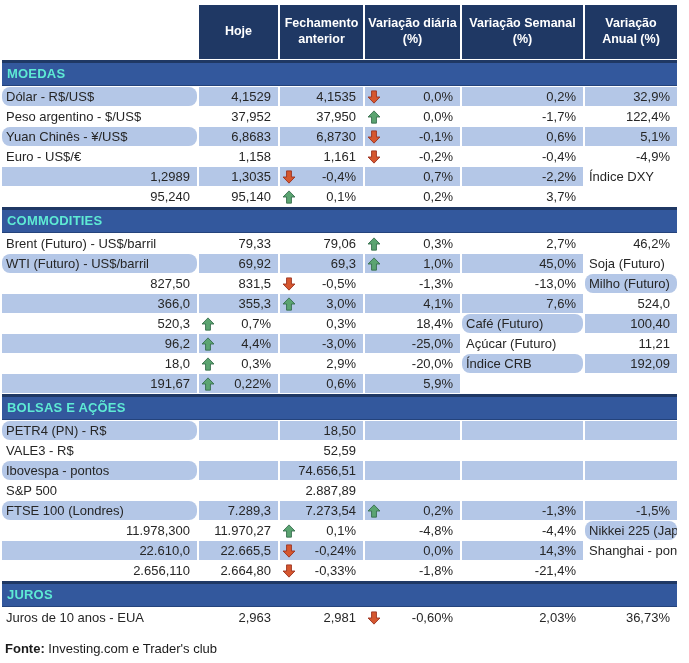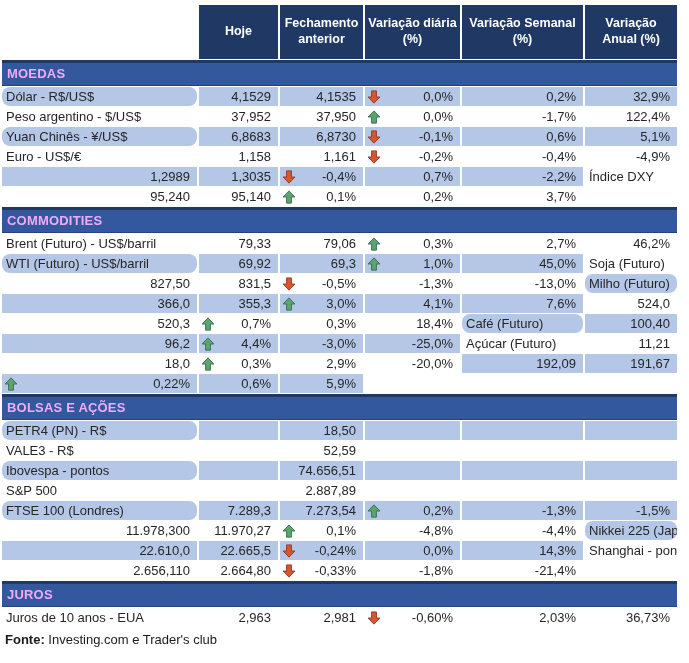--- a/index.html
+++ b/index.html
@@ -17,39 +17,39 @@
   }
   .hcell {
     background: #1F3864; color: #ffffff; font-weight: bold;
     font-size: 12.5px; line-height: 1.25;
     height: 54px; display: flex; align-items: center; justify-content: center;
     text-align: center; padding: 0 3px; box-sizing: border-box;
   }
   .hspacer { background: transparent; }
   .band {
     grid-column: 1 / -1;
-    background: #33589D; color: #f0abfc; font-weight: bold; font-size: 13px;
+    background: #33589D; color: #5eead4; font-weight: bold; font-size: 13px;
     border-top: 3px solid #1F3864; border-bottom: 1px solid #24437c;
     padding: 3px 0 4px 5px; letter-spacing: 0.2px;
   }
   .cell {
     height: 19px; line-height: 19px; font-size: 13px;
     white-space: nowrap; overflow: hidden; box-sizing: border-box;
   }
   .cell.shaded { background: #B4C7E7; }
   .cell.plain  { background: #ffffff; }
   .labelcell { padding-left: 4px; text-align: left; border-radius: 8px; }
   .numcell   { padding-right: 7px; text-align: right; }
   .flexcell  { display: flex; align-items: center; }
   .flexcell .arrow-box { width: 16px; padding-left: 2px; display: flex; align-items: center; }
   .flexcell .val { margin-left: auto; padding-right: 7px; }
   .arrow-box svg { display: block; }
   .arrow-up path   { fill: #5BA471; stroke: #356B4B; stroke-width: 1; stroke-linejoin: round; }
   .arrow-down path { fill: #D5572F; stroke: #99301F; stroke-width: 1; stroke-linejoin: round; }
-  .footer { margin: 5px 0 0 3px; font-size: 13px; color: #1a1a1a; }
+  .footer { margin: 14px 0 0 3px; font-size: 13px; color: #1a1a1a; }
   .footer b { font-weight: bold; }
 </style>
 </head>
 <body>
 
 <div class="sheet">
   <div class="grid">
     <div class="hcell hspacer"></div>
     <div class="hcell">Hoje</div>
     <div class="hcell">Fechamento anterior</div>
@@ -233,20 +233,21 @@
     <span class="arrow-box">
   <svg class="arrow-up" width="14" height="14" viewBox="0 0 16 16" xmlns="http://www.w3.org/2000/svg">
     <path d="M8 1 L14.8 8 L10.8 8 L10.8 15 L5.2 15 L5.2 8 L1.2 8 Z"></path>
   </svg>
 </span>
     <span class="val">0,3%</span>
   </div>
   <div class="cell numcell plain">2,9%</div>
   <div class="cell numcell plain">-20,0%</div>
 
+  <div class="cell labelcell shaded">Índice CRB</div>
   <div class="cell numcell shaded">192,09</div>
   <div class="cell numcell shaded">191,67</div>
   <div class="cell flexcell shaded">
     <span class="arrow-box">
   <svg class="arrow-up" width="14" height="14" viewBox="0 0 16 16" xmlns="http://www.w3.org/2000/svg">
     <path d="M8 1 L14.8 8 L10.8 8 L10.8 15 L5.2 15 L5.2 8 L1.2 8 Z"></path>
   </svg>
 </span>
     <span class="val">0,22%</span>
   </div>

